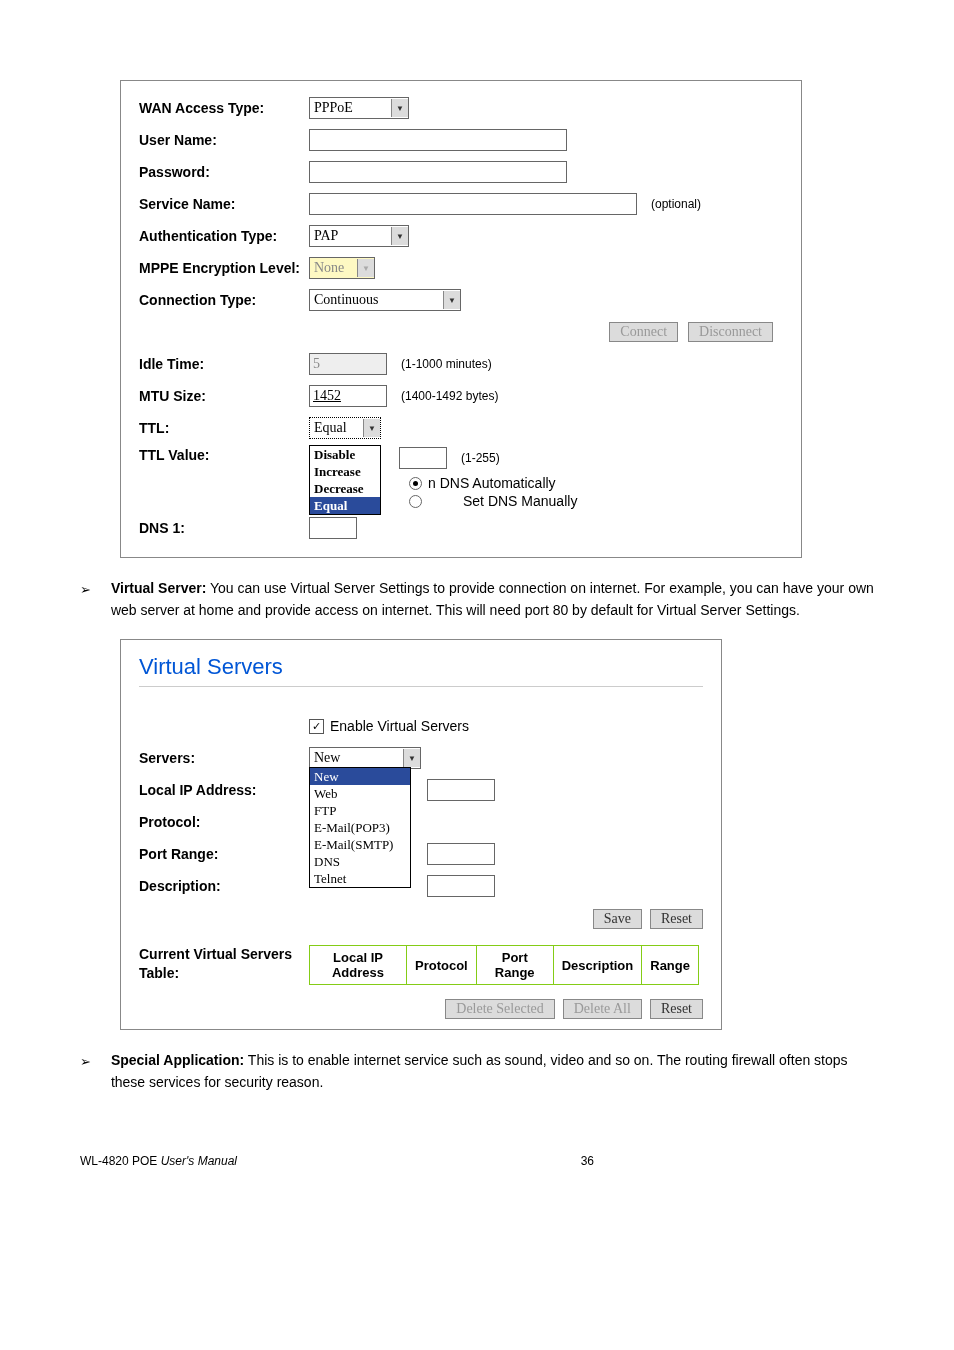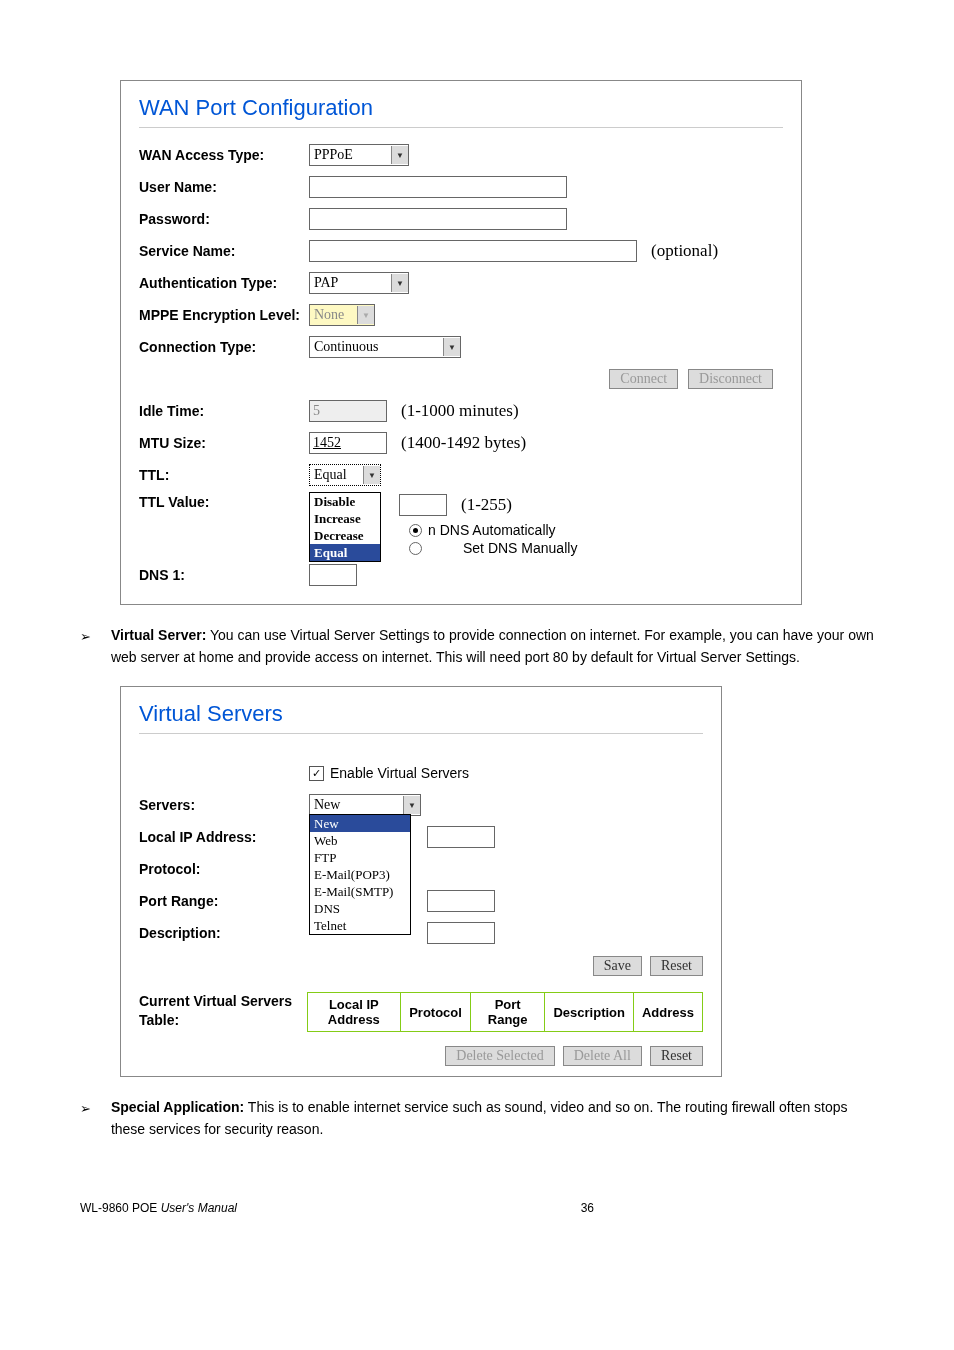--- a/index.html
+++ b/index.html
@@ -67,22 +67,21 @@
   .select-btn {
     width: 16px; height: 18px;
     background: #dcdcdc;
     border-left: 1px solid #888;
     display:flex;align-items:center;justify-content:center;
     font-size:8px;color:#333;
   }
   .select-btn.disabled { color:#aaa;}
   .hint {
     margin-left: 14px;
-    font-size: 17px;
-    font-family: Liberation Serif, serif;
+    font-size: 12px;
   }
   .btn {
     font-family: 'Times New Roman', serif;
     font-size: 14px;
     background: #dcdcdc;
     border: 1px solid #888;
     padding: 1px 10px;
     color: #333;
   }
   .btn.disabled { color:#999; }
@@ -157,21 +156,20 @@
     margin-right:6px;
   }
 </style>
 </head>
 <body>
 
 <div class="page">
 
 <div class="panel" style="width:680px;">
   <div class="panel-inner">
-    <div class="panel-title">WAN Port Configuration</div>
 
     <div class="form-row">
       <div class="form-label">WAN Access Type:</div>
       <div class="select-box" style="width:98px;">
         <span class="select-text">PPPoE</span>
         <span style="flex:1"></span>
         <span class="select-btn">▼</span>
       </div>
     </div>
 
@@ -345,21 +343,21 @@
 
     <div style="display:flex;align-items:flex-start;">
       <div class="cvt-title" style="line-height:1.3;">Current Virtual Servers Table:</div>
       <table class="cvt-table">
         <tbody>
               <tr>
           <th style="width:80px;">Local IP Address</th>
           <th>Protocol</th>
           <th style="width:60px;">Port Range</th>
           <th>Description</th>
-          <th>Address</th>
+          <th>Range</th>
         </tr>
       </tbody>
           </table>
     </div>
 
     <div class="btn-row" style="margin-top:14px;">
       <button class="btn disabled">Delete Selected</button>
       <button class="btn disabled">Delete All</button>
       <button class="btn">Reset</button>
     </div>
@@ -368,18 +366,18 @@
 
 <div class="bullet-para">
   <div class="bullet-sym">➢</div>
   <div>
     <span class="bold-inline">Special Application:</span><span> This is to enable internet service such as sound, video and so on. The routing firewall often stops these services for security reason.</span>
   </div>
 </div>
 
 <div class="footer">
   <div class="footer-left">
-    <span class="model">WL-9860 POE </span><span class="um">User's Manual</span>
+    <span class="model">WL-4820 POE </span><span class="um">User's Manual</span>
   </div>
   <div style="margin-right:280px;">36</div>
 </div>
 
 </div>
 
 </body></html>

